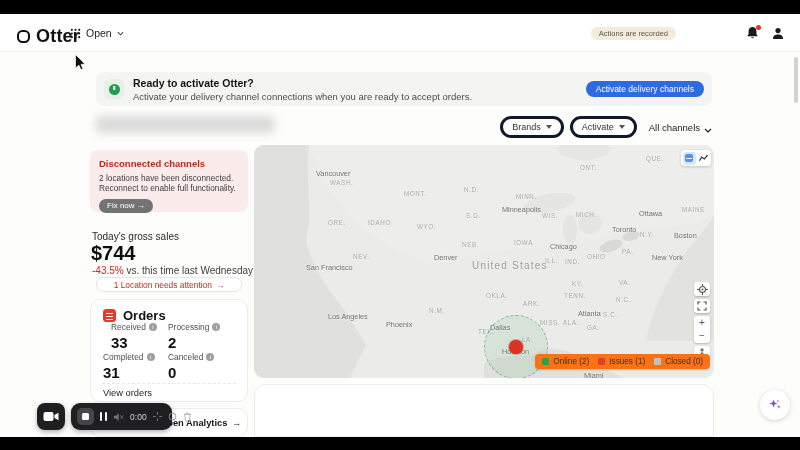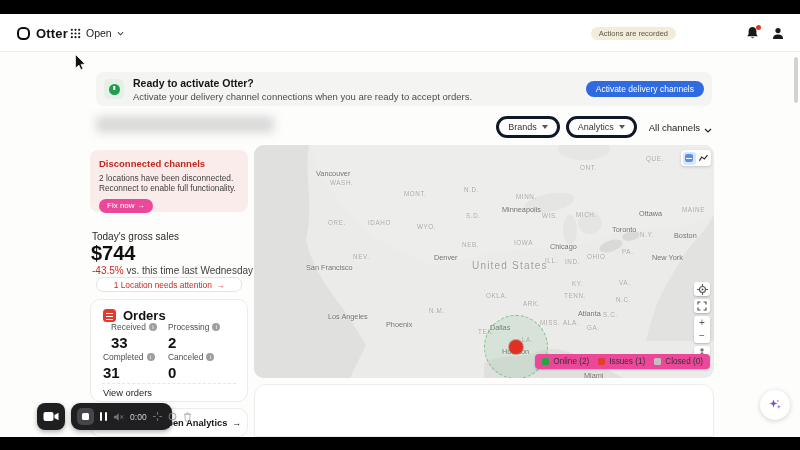--- a/index.html
+++ b/index.html
@@ -7,21 +7,21 @@
   body { font-family:"Liberation Sans", sans-serif; background:#fdfdfc; position:relative; overflow:hidden; }
 
   .bar-black { position:absolute; left:0; right:0; background:#000; z-index:60; }
   .bar-top { top:0; height:14px; }
   .bar-bottom { bottom:0; height:13px; }
 
   
   .topbar { position:absolute; top:14px; left:0; right:0; height:38px; background:#fff; border-bottom:1px solid #ededec; z-index:5; }
   .brand { position:absolute; left:17px; top:12px; display:flex; align-items:center; gap:6px; }
   .logo-ring { width:13px; height:13px; border:2.6px solid #0d0d0d; border-radius:42%; }
-  .brand-name { font-size:13px; font-weight:bold; color:#111; letter-spacing:.2px; }
+  .brand-name { font-size:18px; font-weight:bold; color:#111; letter-spacing:.2px; }
   .apps-btn { position:absolute; left:70px; top:13px; display:flex; align-items:center; gap:5px; color:#222; }
   .apps-label { font-size:10.5px; font-weight:500; }
   .badge { position:absolute; right:124px; top:13px; background:#f3ecdb; color:#5c5643; font-size:7.5px; font-weight:500; padding:2px 8px; border-radius:8px; }
   .bell-wrap { position:absolute; right:40px; top:12px; width:14px; height:14px; }
   .bell-dot { position:absolute; right:-1px; top:-1px; width:5px; height:5px; border-radius:50%; background:#e23325; }
   .avatar-wrap { position:absolute; right:16px; top:12px; }
 
   
   .banner { position:absolute; left:96px; top:72px; width:616px; height:34px; background:#f4f4f2; border-radius:8px; z-index:2; }
   .power-tile { position:absolute; left:8px; top:7px; width:20px; height:20px; background:#e6f0e7; border-radius:5px; display:grid; place-items:center; }
@@ -35,21 +35,21 @@
   .page-title-blur { position:absolute; left:96px; top:116px; width:178px; height:17px; background:#c7c7c7; border-radius:4px; filter:blur(5px); opacity:.65; }
   .filters { position:absolute; top:116px; right:88px; display:flex; align-items:center; gap:6px; }
   .pill-btn { display:flex; align-items:center; gap:5px; background:#fff; border:3px solid #0f172a; border-radius:12px; padding:3px 9px; font-size:9px; font-weight:500; color:#333; }
   .tri { width:0; height:0; border-left:3px solid transparent; border-right:3px solid transparent; border-top:4px solid #555; }
   .plain-dd { display:flex; align-items:flex-end; gap:4px; font-size:9.5px; font-weight:500; color:#1b1b1b; margin-left:6px; }
 
   
   .alert-card { position:absolute; left:90px; top:150px; width:158px; height:62px; background:#fbecec; border-radius:8px; padding:8px 9px; }
   .alert-title { font-size:9.5px; font-weight:bold; color:#c0281d; margin-bottom:4px; }
   .alert-body { font-size:8.3px; color:#3d3d3d; line-height:1.25; }
-  .alert-cta { margin-top:5px; display:inline-block; background:#ec4899; color:#fff; font-size:8px; font-weight:500; padding:2.5px 8px; border-radius:9px; border:none; }
+  .alert-cta { margin-top:5px; display:inline-block; background:#737373; color:#fff; font-size:8px; font-weight:500; padding:2.5px 8px; border-radius:9px; border:none; }
 
   .sales-label { position:absolute; left:92px; top:231px; font-size:10px; font-weight:500; color:#2a2a2a; }
   .sales-amount { position:absolute; left:91px; top:242px; font-size:20px; font-weight:bold; color:#0e0e0e; }
   .sales-delta { position:absolute; left:92px; top:265px; font-size:10px; color:#3f3f3f; }
   .delta-neg { color:#ce281e; font-weight:500; }
 
   .attention-pill { position:absolute; left:96px; top:277px; width:146px; height:15px; border:1px solid #e5e5e3; border-radius:7px; background:#fff; display:flex; align-items:center; justify-content:center; gap:4px; font-size:8.4px; font-weight:500; color:#ce281e; }
 
   .orders-card { position:absolute; left:90px; top:299px; width:158px; height:103px; background:#fff; border:1px solid #ececeb; border-radius:10px; }
   .orders-head { position:absolute; left:12px; top:8px; display:flex; align-items:center; gap:7px; }
@@ -88,21 +88,21 @@
   .layers-glyph { width:8px; height:8px; background:#5a8fe8; border-radius:2px; position:relative; }
   .layers-glyph::after { content:""; position:absolute; left:1px; right:1px; top:3.5px; height:1px; background:#fff; }
 
   .map-ctl { position:absolute; right:4px; width:16px; background:#fff; border-radius:3px; box-shadow:0 1px 2px rgba(0,0,0,.22); display:grid; place-items:center; }
   .ctl-locate { top:137px; height:14px; }
   .ctl-fullscreen { top:154px; height:14px; }
   .ctl-zoom { top:171px; height:27px; grid-template-rows:1fr 1fr; }
   .ctl-zoom span { font-size:10px; color:#555; line-height:12px; }
   .ctl-pegman { top:201px; height:14px; }
 
-  .legend { position:absolute; right:4px; bottom:9px; background:#ec4899; border-radius:4px; box-shadow:0 1px 2px rgba(0,0,0,.18); display:flex; align-items:center; gap:9px; padding:3px 7px;margin-left:14px; }
+  .legend { position:absolute; right:4px; bottom:9px; background:#f97316; border-radius:4px; box-shadow:0 1px 2px rgba(0,0,0,.18); display:flex; align-items:center; gap:9px; padding:3px 7px;margin-left:14px; }
   .legend-item { display:flex; align-items:center; gap:4px; font-size:8.2px; font-weight:500; color:#333; }
   .sw { width:7px; height:7px; border-radius:1.5px; }
 
   .below-map-card { position:absolute; left:254px; top:384px; width:460px; height:53px; background:#fff; border:1px solid #ececeb; border-radius:12px 12px 0 0; }
 
   
   .rec-cam { position:absolute; left:37px; top:403px; width:28px; height:27px; background:#1f1f21; border-radius:8px; display:grid; place-items:center; z-index:40; box-shadow:0 2px 5px rgba(0,0,0,.3); }
   .rec-pill { position:absolute; left:71px; top:403px; width:101px; height:27px; background:#1f1f21; border-radius:9px; display:flex; align-items:center; gap:6px; padding:0 6px; z-index:40; box-shadow:0 2px 5px rgba(0,0,0,.3); }
   .rec-stop { width:17px; height:17px; background:#46464a; border-radius:5px; display:grid; place-items:center; flex:none; }
   .rec-stop i { display:block; width:7px; height:7px; background:#fff; border-radius:1.5px; }
@@ -173,21 +173,21 @@
 </div>
 
 <div class="page-title-blur"></div>
 
 <div class="filters">
   <div class="pill-btn">
     <span>Brands</span>
     <span class="tri"></span>
   </div>
   <div class="pill-btn">
-    <span>Analytics</span>
+    <span>Activate</span>
     <span class="tri"></span>
   </div>
   <div class="plain-dd">
     <span>All channels</span>
     <svg width="8" height="5" viewBox="0 0 8 5">
         <polyline points="1,1 4,4 7,1" fill="none" stroke="#222" stroke-width="1.2"></polyline>
       </svg>
   </div>
 </div>
 

